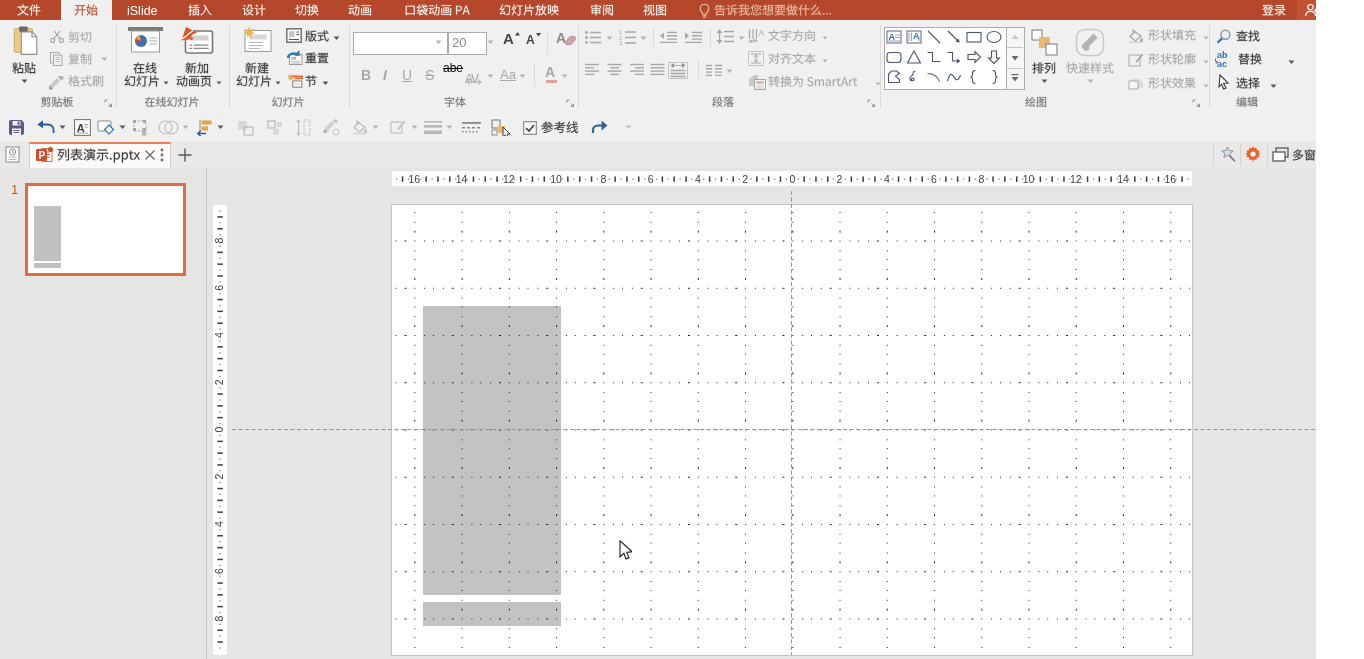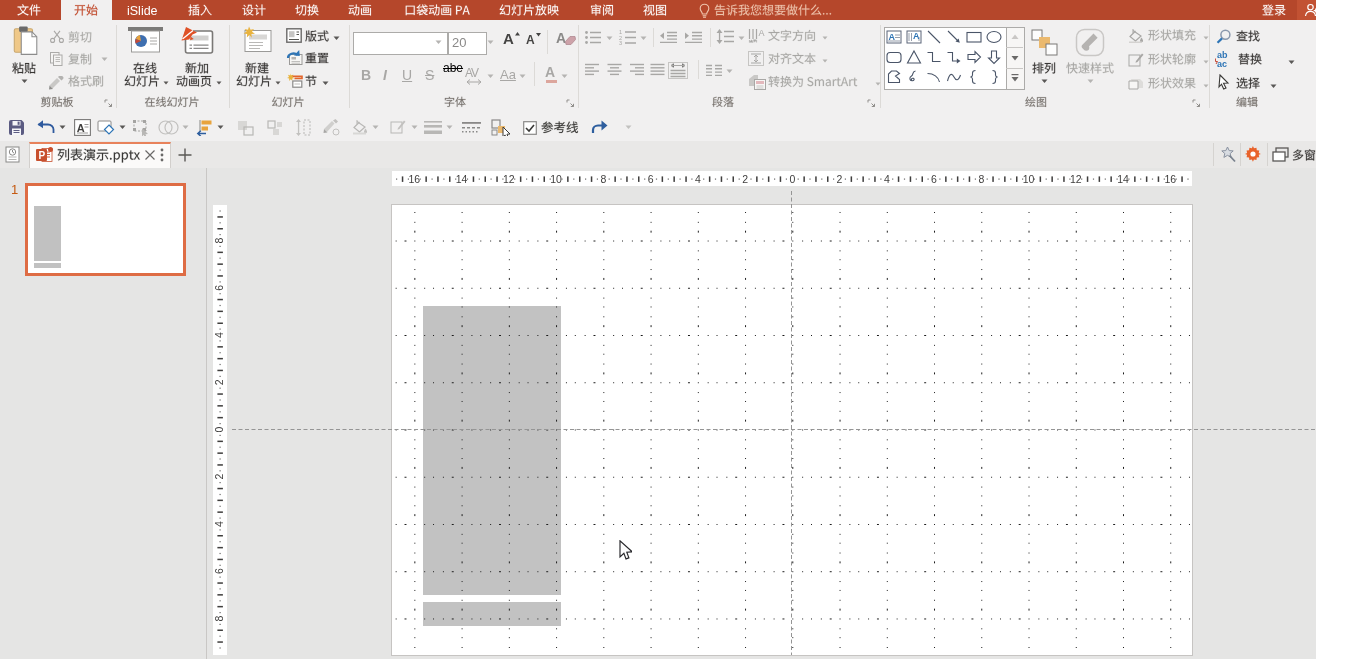--- a/index.html
+++ b/index.html
@@ -172,21 +172,21 @@
 <div class="abs" style="left:547px;top:30px;width:1px;height:24px;background:#DCDAD7"></div>
 <div class="abs" style="left:556px;top:30px;font-size:14px;color:#8A8988;white-space:pre;font-weight:bold">A</div>
 <svg class="abs" style="left:565px;top:36px;" width="11" height="9" viewBox="0 0 11 9">
       <path d="M0.5 5.5L5 0.5h5L10.5 3.5L6 8.5H1z" fill="#CDA2A9" stroke="#B08A92" stroke-width="0.8"></path>
     </svg>
 <div class="abs" style="left:361px;top:67px;font-size:14px;color:#A8A7A5;white-space:pre;font-weight:bold">B</div>
 <div class="abs" style="left:383px;top:67px;font-size:14px;color:#A8A7A5;white-space:pre;font-style:italic;font-weight:bold">I</div>
 <div class="abs" style="left:402px;top:67px;font-size:14px;color:#A8A7A5;white-space:pre;text-decoration:underline">U</div>
 <div class="abs" style="left:425px;top:67px;font-size:14px;color:#A8A7A5;white-space:pre;text-decoration:line-through">S</div>
 <div class="abs" style="left:443px;top:61px;font-size:12px;color:#000000;white-space:pre;text-decoration:line-through">abe</div>
-<div class="abs" style="left:465px;top:66px;font-size:12px;color:#A8A7A5;white-space:pre;letter-spacing:-1px">AV</div>
+<div class="abs" style="left:465px;top:72px;font-size:12px;color:#A8A7A5;white-space:pre;letter-spacing:-1px">AV</div>
 <svg class="abs" style="left:466px;top:79px;" width="16" height="6" viewBox="0 0 16 6">
       <path d="M4 0.5L1 3l3 2.5M12 0.5L15 3l-3 2.5M1.5 3h13" fill="none" stroke="#A8A7A5"></path>
     </svg>
 <svg class="abs" style="left:487px;top:74px;" width="7" height="5" viewBox="0 0 7 5">
       <path d="M0.5 0.5h6L3.5 4z" fill="#B5B4B2"></path>
     </svg>
 <div class="abs" style="left:500px;top:67px;font-size:13px;color:#A8A7A5;white-space:pre;text-decoration:underline;">Aa</div>
 <svg class="abs" style="left:519px;top:74px;" width="7" height="5" viewBox="0 0 7 5">
       <path d="M0.5 0.5h6L3.5 4z" fill="#B5B4B2"></path>
     </svg>

